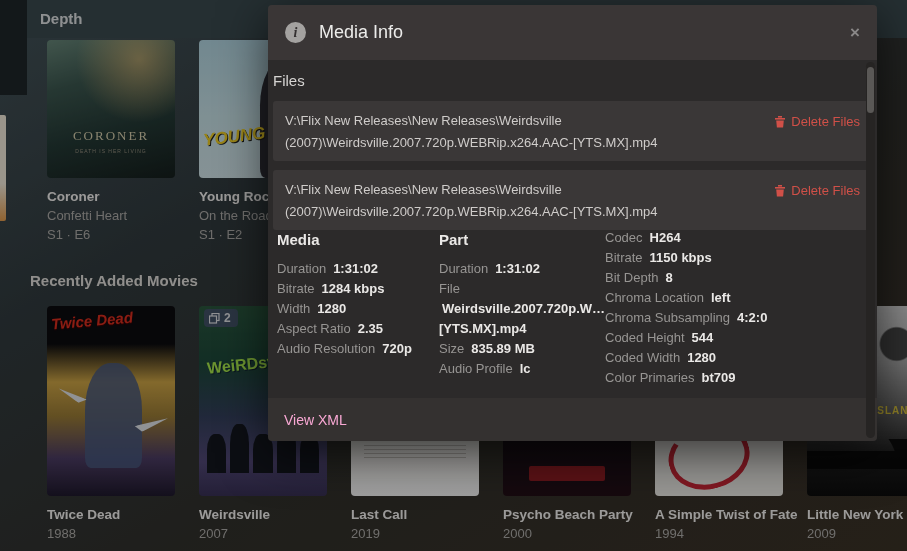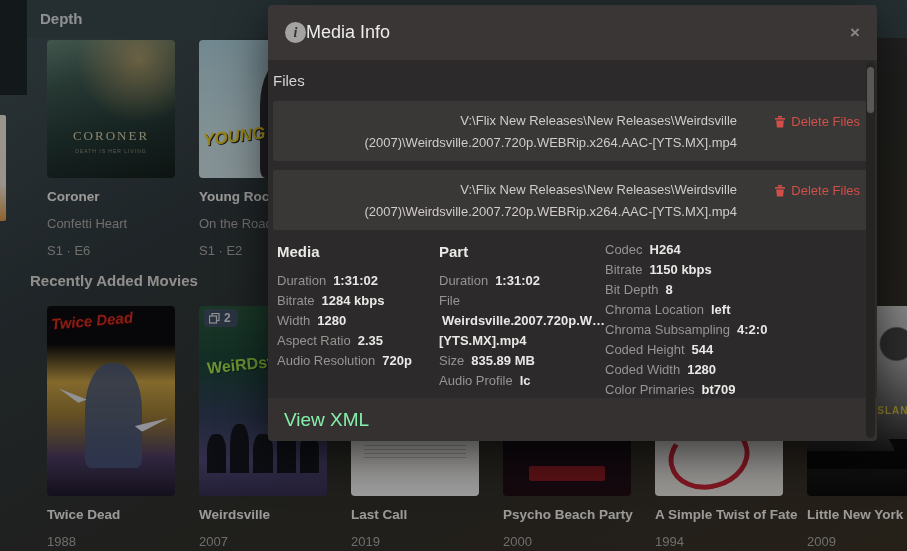--- a/index.html
+++ b/index.html
@@ -13,21 +13,21 @@
   
   .topnav { position:absolute; top:0; left:0; right:0; height:38px; background:#3c4c52; }
   .corner-block { position:absolute; top:0; left:0; width:27px; height:95px; background:#20282b; }
   .home-title { position:absolute; left:40px; top:0; line-height:38px; font-size:15px; font-weight:bold; color:#e6e9ea; }
 
   .card { position:absolute; width:128px; }
   .poster { position:relative; width:128px; border-radius:4px; overflow:hidden; }
   .deck-poster { height:138px; }
   .movie-poster { height:190px; }
   .card-title { margin-top:11px; font-size:13.5px; font-weight:bold; color:#fbf9f7; white-space:nowrap; }
-  .card-sub { margin-top:12px; font-size:13px; color:#b4b2af; white-space:nowrap; }
+  .card-sub { margin-top:4px; font-size:13px; color:#b4b2af; white-space:nowrap; }
 
   .sliver { position:absolute; left:0; top:115px; width:6px; height:106px;
     background:linear-gradient(#f8f0e0 65%,#e8a050); border-radius:0 2px 2px 0; }
 
   .section-heading { position:absolute; left:30px; top:272px; font-size:15px; font-weight:bold; color:#e8e6e2; }
 
   
   .art-coroner { background:linear-gradient(165deg,#6a8a7c 0%,#3e5a52 30%,#263c38 62%,#16201e 100%); }
   .art-coroner .glow { position:absolute; inset:0; background:radial-gradient(circle at 72% 14%,rgba(255,205,125,.55),transparent 42%); }
   .coroner-text { position:absolute; left:0; right:0; top:64%; text-align:center; font-family:"Liberation Serif",serif;
@@ -93,38 +93,38 @@
   .dim { position:absolute; inset:0; background:rgba(0,0,0,.38); }
 
   
   .modal { position:absolute; left:268px; top:5px; width:609px; height:436px; border-radius:4px;
     box-shadow:0 12px 48px rgba(0,0,0,.65); }
   .modal-header { position:absolute; top:0; left:0; right:0; height:55px; background:#3a3636;
     border-radius:4px 4px 0 0; display:flex; align-items:center; padding:0 17px; }
   .info-icon { width:21px; height:21px; border-radius:50%; background:#a4a2a0; color:#343030;
     font-family:"Liberation Serif",serif; font-style:italic; font-weight:bold; font-size:14px;
     display:flex; align-items:center; justify-content:center; flex:0 0 auto; }
-  .modal-title { font-size:18px; color:#ececea; }
+  .modal-title { margin-left:13px; font-size:18px; color:#ececea; }
   .close-btn { margin-left:auto; color:#8a8888; font-size:17px; font-weight:bold; cursor:pointer; line-height:1; }
   .modal-body { position:absolute; top:55px; bottom:43px; left:0; right:0; background:#2c2a2a; padding:12px 5px 0; overflow:hidden; }
   .files-heading { font-size:15px; color:#d6d4d2; }
   .file-box { margin-top:12px; background:#3a3737; border-radius:3px; padding:9px 12px; height:60px; display:flex; }
   .file-box + .file-box { margin-top:9px; }
-  .file-path { width:452px; font-size:13px; line-height:22px; color:#cfccca;text-align:right; }
+  .file-path { width:452px; font-size:13px; line-height:22px; color:#cfccca; }
   .delete-btn { margin-left:auto; display:flex; align-items:center; gap:5px; color:#d05048; font-size:13px; height:22px; cursor:pointer; }
-  .cols { display:flex; margin-top:12px; }
+  .cols { display:flex; }
   .col1 { width:166px; padding-left:4px; } .col2 { width:166px; } .col3 { flex:1; margin-top:-2px; }
   .col-heading { font-size:15px; font-weight:bold; color:#eae8e6; line-height:20px; margin-bottom:9px; }
   .kv { font-size:13px; line-height:20px; white-space:nowrap; }
   .kv .k { color:#979593; margin-right:7px; }
   .kv .v { color:#eae8e6; font-weight:bold; }
   .file-line1 { padding-left:3px; }
   .modal-footer { position:absolute; bottom:0; left:0; right:0; height:43px; background:#343130;
     border-radius:0 0 4px 4px; display:flex; align-items:center; padding:0 16px; }
-  .view-xml { color:#86efac; font-size:19px; cursor:pointer; }
+  .view-xml { color:#f9a8d4; font-size:14px; cursor:pointer; }
   .scroll-track { position:absolute; right:2px; top:57px; bottom:3px; width:9px; background:#262423; border-radius:5px; }
   .scroll-thumb { position:absolute; left:1px; top:5px; width:7px; height:46px; background:#5a5856; border-radius:4px; }
 </style>
 </head>
 <body>
 
 <div class="screen">
 
   <div class="topnav"></div>
   <div class="corner-block"></div>

